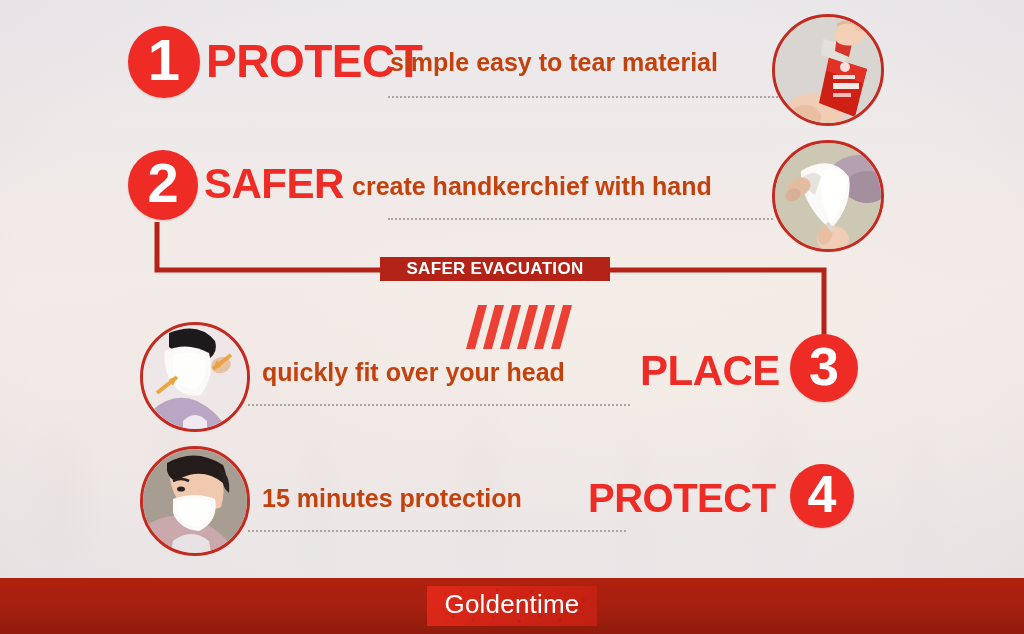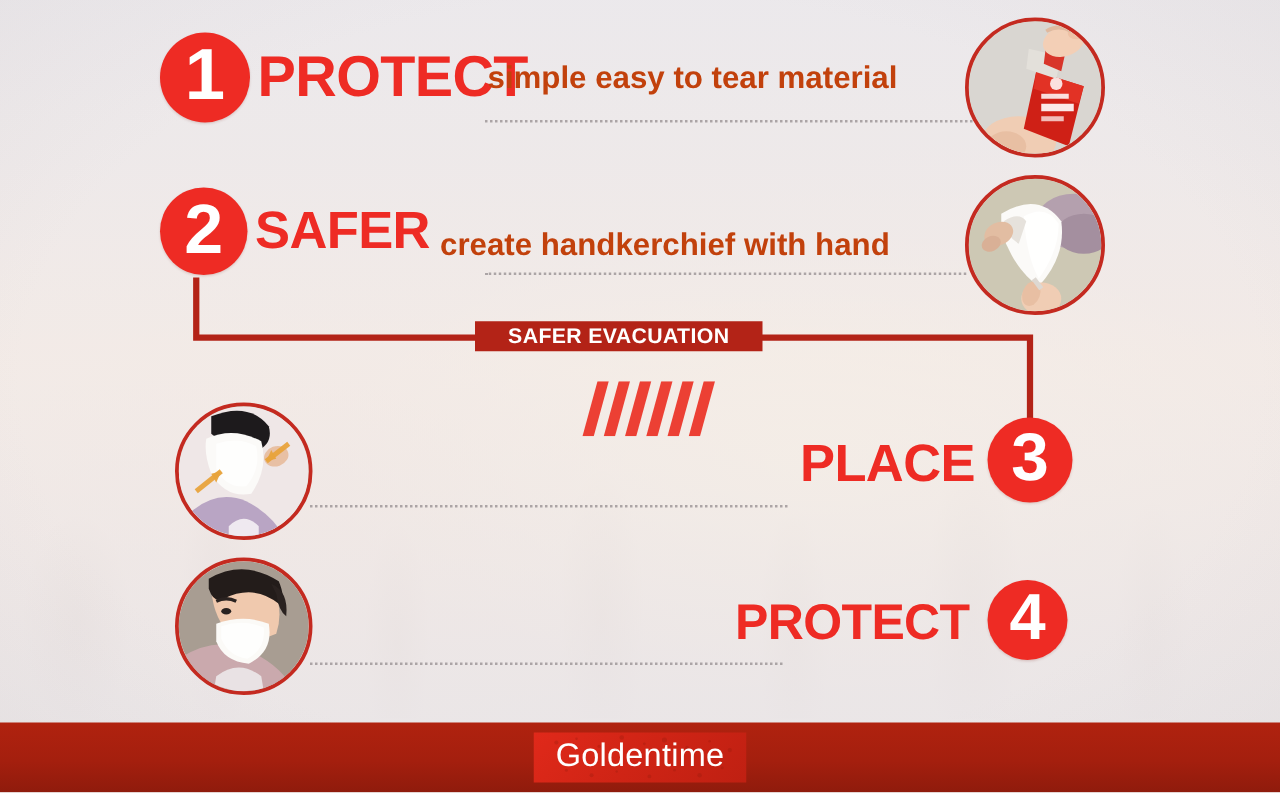--- a/index.html
+++ b/index.html
@@ -123,21 +123,21 @@
   
   .caption {
     position: absolute;
     color: #c2410c;
     font-weight: 700;
     font-size: 25px;
     line-height: 1;
     white-space: nowrap;
   }
   .cap-1 { left: 390px; top: 50px; }
-  .cap-2 { left: 352px; top: 184px; }
+  .cap-2 { left: 352px; top: 174px; }
   .cap-3 { left: 262px; top: 360px; }
   .cap-4 { left: 262px; top: 486px; }
 
   
   .dotline {
     position: absolute;
     height: 0;
     border-top: 2px dotted #9b9496;
     opacity: 0.8;
   }
@@ -326,20 +326,21 @@
               <path d="M88 30 L70 44"></path>
           </g>
           <g fill="#e8a33c" opacity="0.95">
             <polygon points="34,52 26,54 30,61"></polygon>
             <polygon points="70,44 78,42 74,35"></polygon>
           </g>
         </svg>
       </div>
     </div>
 
+    <div class="caption cap-3">quickly fit over your head</div>
     <div class="dotline dot-3"></div>
     <div class="step-title title-3">PLACE</div>
     <div class="badge badge-3">
       <span>3</span>
     </div>
 
     <div class="photo ph-4">
       <div class="photo-inner">
         <svg viewBox="0 0 104 104" xmlns="http://www.w3.org/2000/svg" width="104" height="104">
           <rect width="104" height="104" fill="#a89d92"></rect>
@@ -349,20 +350,21 @@
           <path d="M24 14 Q52 -2 80 16 Q86 30 80 34 Q60 18 36 30 Q28 34 24 22 Z" fill="#231c1a"></path>
           <path d="M74 18 Q88 24 86 44 Q80 40 78 26 Z" fill="#2a2220"></path>
           <path d="M30 50 Q52 42 72 50 Q76 72 56 82 Q36 80 30 64 Z" fill="#fbfaf7"></path>
           <path d="M34 52 Q52 46 68 53 Q70 70 55 78 Q40 76 34 62 Z" fill="#ffffff" opacity="0.75"></path>
           <ellipse cx="38" cy="40" rx="4" ry="2.6" fill="#2a2220"></ellipse>
           <path d="M30 32 Q38 28 46 32" stroke="#2a2220" stroke-width="2.6" fill="none"></path>
         </svg>
       </div>
     </div>
 
+    <div class="caption cap-4">15 minutes protection</div>
     <div class="dotline dot-4"></div>
     <div class="step-title title-4">PROTECT</div>
     <div class="badge badge-4">
       <span>4</span>
     </div>
 
   </div>
 
   <div class="footer">
     <div class="logo-patch">

